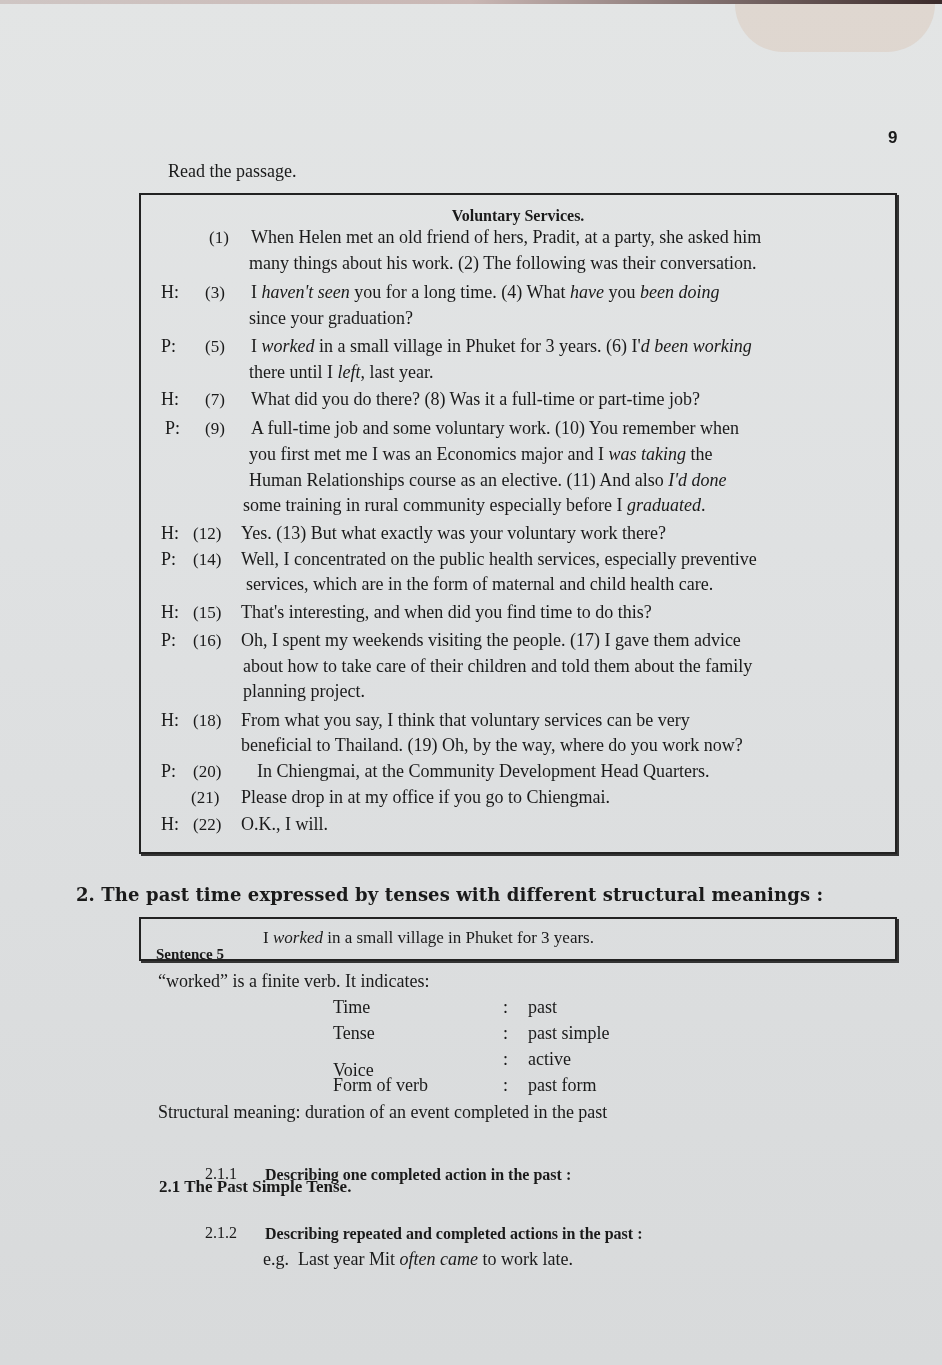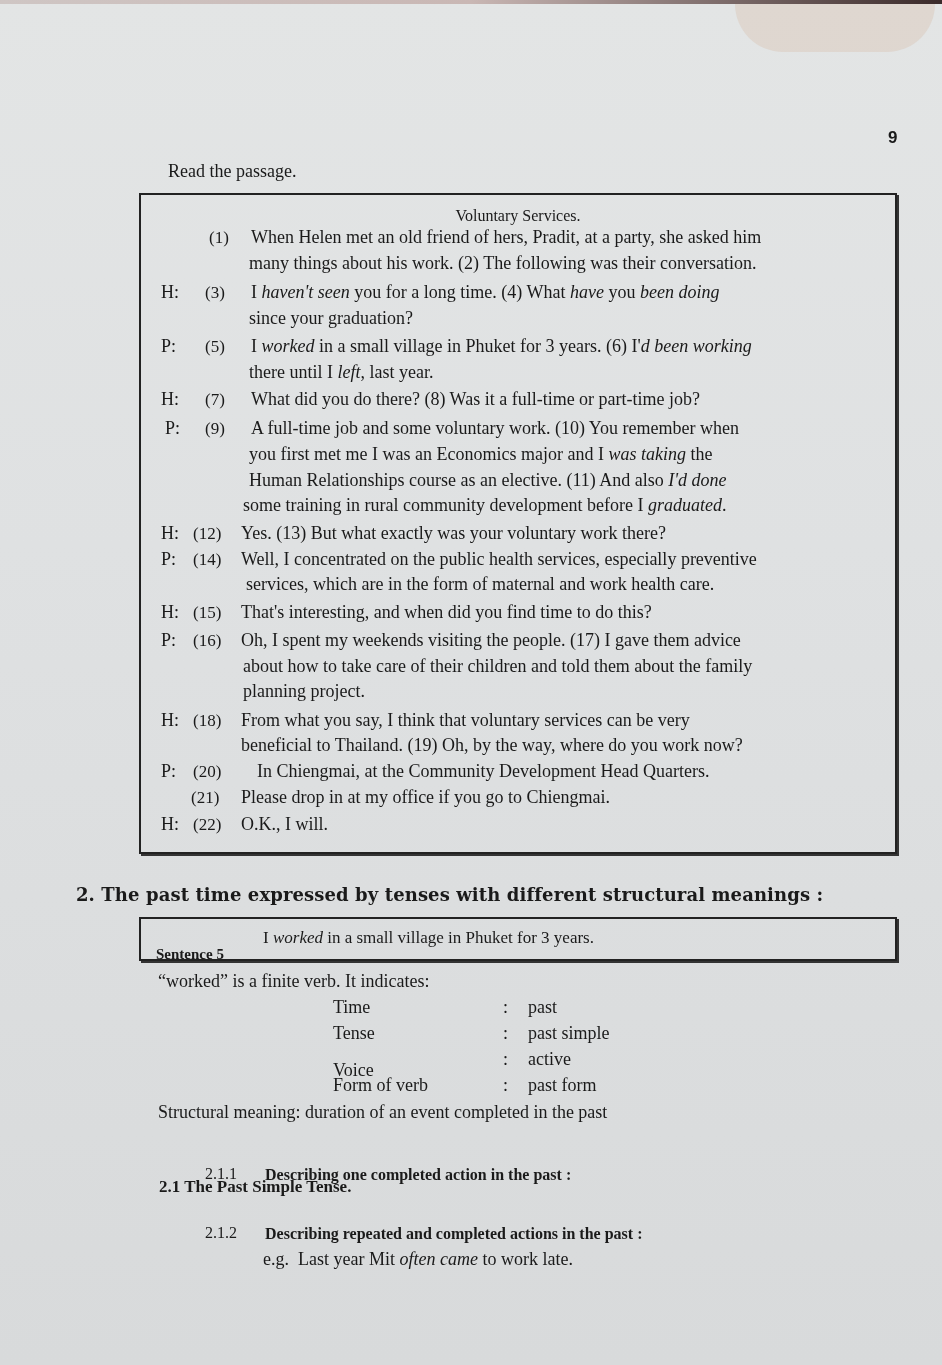--- a/index.html
+++ b/index.html
@@ -16,21 +16,21 @@
   }
   .top-edge { position: absolute; left: 0; top: 0; width: 942px; height: 4px; background: linear-gradient(90deg,#cfc6c4,#c9b7b4 50%,#3a2a2a); }
   .stain { position: absolute; left: 735px; top: 4px; width: 200px; height: 48px; border-radius: 0 0 60px 60px; background: rgba(214,190,170,0.35); }
   .page-num { position: absolute; left: 888px; top: 128px; font-family: "Liberation Sans", sans-serif; font-weight: bold; font-size: 17px; }
   .instr { position: absolute; left: 168px; top: 161px; font-size: 18px; }
 
   .passage-box {
     position: absolute; left: 139px; top: 193px; width: 754px; height: 657px;
     border: 2px solid #222; box-shadow: 2px 2px 0 #333;
   }
-  .passage-title { position: absolute; left: 0; width: 100%; top: 12px; text-align: center; font-weight: normal; font-size: 16px; }
+  .passage-title { position: absolute; left: 0; width: 100%; top: 12px; text-align: center; font-weight: bold; font-size: 16px; }
   .line { position: absolute; font-size: 18px; white-space: nowrap; }
   .spk { position: absolute; font-size: 18px; }
   .num { position: absolute; font-size: 17px; }
   i { font-style: italic; }
 
   .section2 { position: absolute; left: 76px; top: 884px; font-weight: bold; font-size: 18px; font-family: "DejaVu Serif", serif; letter-spacing: 0.1px; }
   .sent-box {
     position: absolute; left: 139px; top: 917px; width: 754px; height: 40px;
     border: 2px solid #222; box-shadow: 2px 2px 0 #333;
   }
@@ -66,28 +66,28 @@
         <div class="line" style="left: 110px; top: 141px;"><span>I </span><i>worked</i><span> in a small village in Phuket for 3 years.   (6) I'</span><i>d been working</i></div>
         <div class="line" style="left: 108px; top: 167px;"><span>there until I </span><i>left</i><span>, last year.</span></div>
         <div class="spk" style="left: 20px; top: 194px;">H:</div>
         <div class="num" style="left: 64px; top: 195px;">(7)</div>
         <div class="line" style="left: 110px; top: 194px;">What did you do there?  (8) Was it a full-time or part-time job?</div>
         <div class="spk" style="left: 24px; top: 223px;">P:</div>
         <div class="num" style="left: 64px; top: 224px;">(9)</div>
         <div class="line" style="left: 110px; top: 223px;">A full-time job and some voluntary work.  (10) You remember  when</div>
         <div class="line" style="left: 108px; top: 249px;"><span>you first met me I was an Economics major and I </span><i>was taking</i><span> the</span></div>
         <div class="line" style="left: 108px; top: 275px;"><span>Human Relationships course as an elective.  (11)  And also </span><i>I'd done</i></div>
-        <div class="line" style="left: 102px; top: 300px;"><span>some training in rural community development before I </span><i>graduated</i><span>.</span></div>
+        <div class="line" style="left: 102px; top: 300px;"><span>some training in rural community especially before I </span><i>graduated</i><span>.</span></div>
         <div class="spk" style="left: 20px; top: 328px;">H:</div>
         <div class="num" style="left: 52px; top: 329px;">(12)</div>
         <div class="line" style="left: 100px; top: 328px;">Yes.  (13) But what exactly was your voluntary work there?</div>
         <div class="spk" style="left: 20px; top: 354px;">P:</div>
         <div class="num" style="left: 52px; top: 355px;">(14)</div>
         <div class="line" style="left: 100px; top: 354px;">Well, I concentrated on the public health services, especially preventive</div>
-        <div class="line" style="left: 105px; top: 379px;">services, which are in the form of maternal and work health care.</div>
+        <div class="line" style="left: 105px; top: 379px;">services, which are in the form of maternal and child health care.</div>
         <div class="spk" style="left: 20px; top: 407px;">H:</div>
         <div class="num" style="left: 52px; top: 408px;">(15)</div>
         <div class="line" style="left: 100px; top: 407px;">That's interesting, and when did you find time to do this?</div>
         <div class="spk" style="left: 20px; top: 435px;">P:</div>
         <div class="num" style="left: 52px; top: 436px;">(16)</div>
         <div class="line" style="left: 100px; top: 435px;">Oh, I spent my weekends visiting the people.  (17) I gave them advice</div>
         <div class="line" style="left: 102px; top: 461px;">about how to take care of their children and told them about the family</div>
         <div class="line" style="left: 102px; top: 486px;">planning project.</div>
         <div class="spk" style="left: 20px; top: 515px;">H:</div>
         <div class="num" style="left: 52px; top: 516px;">(18)</div>

